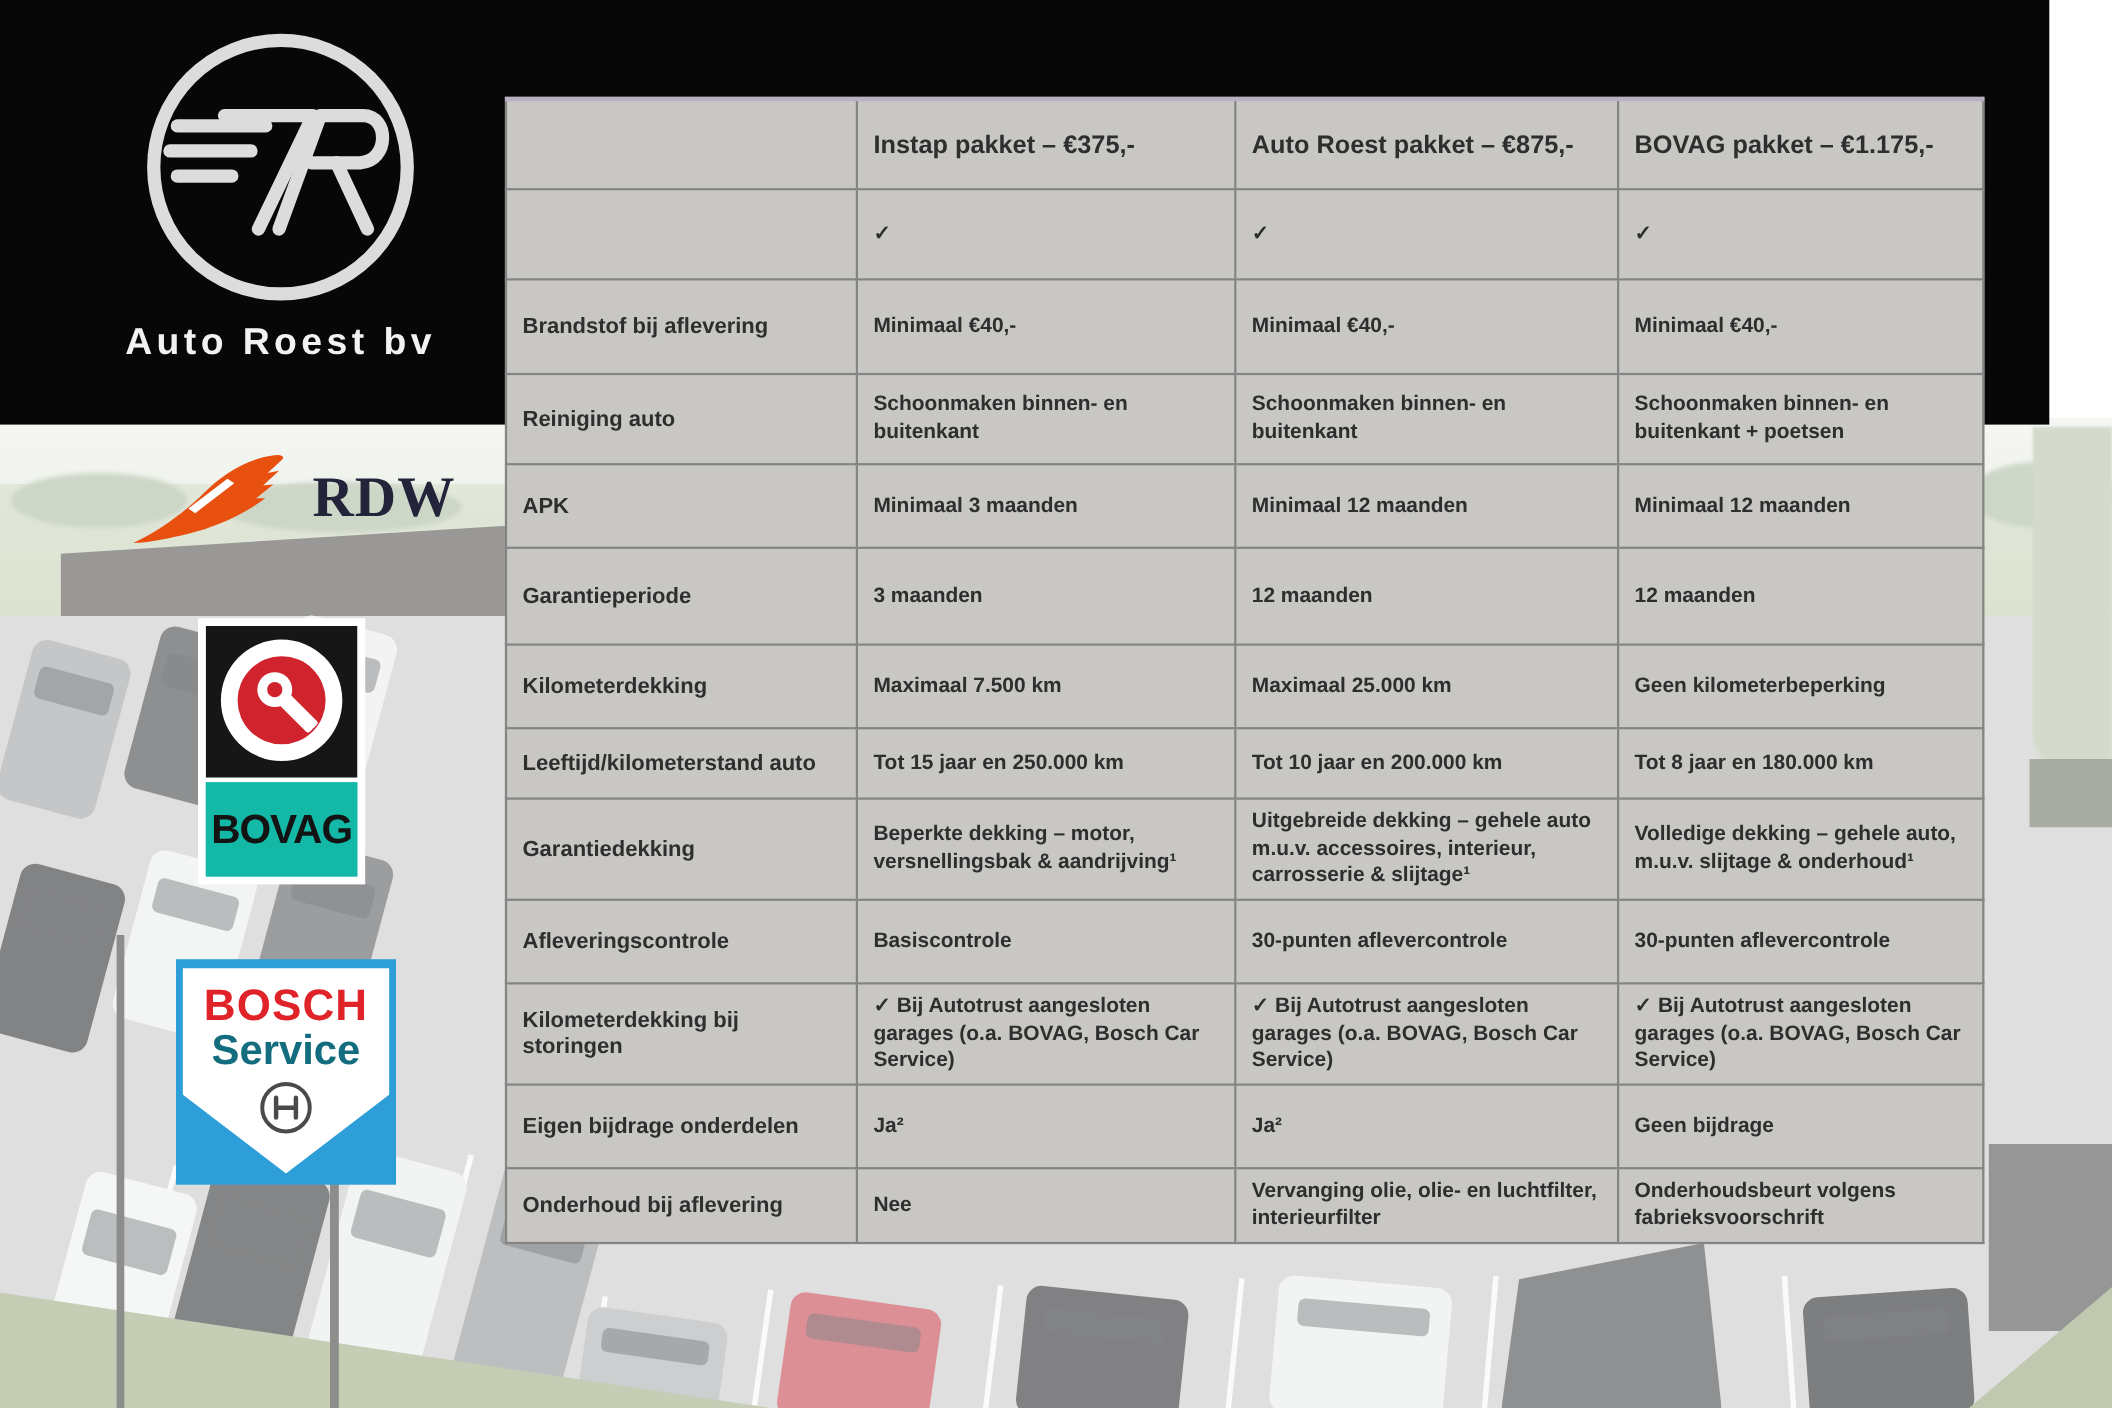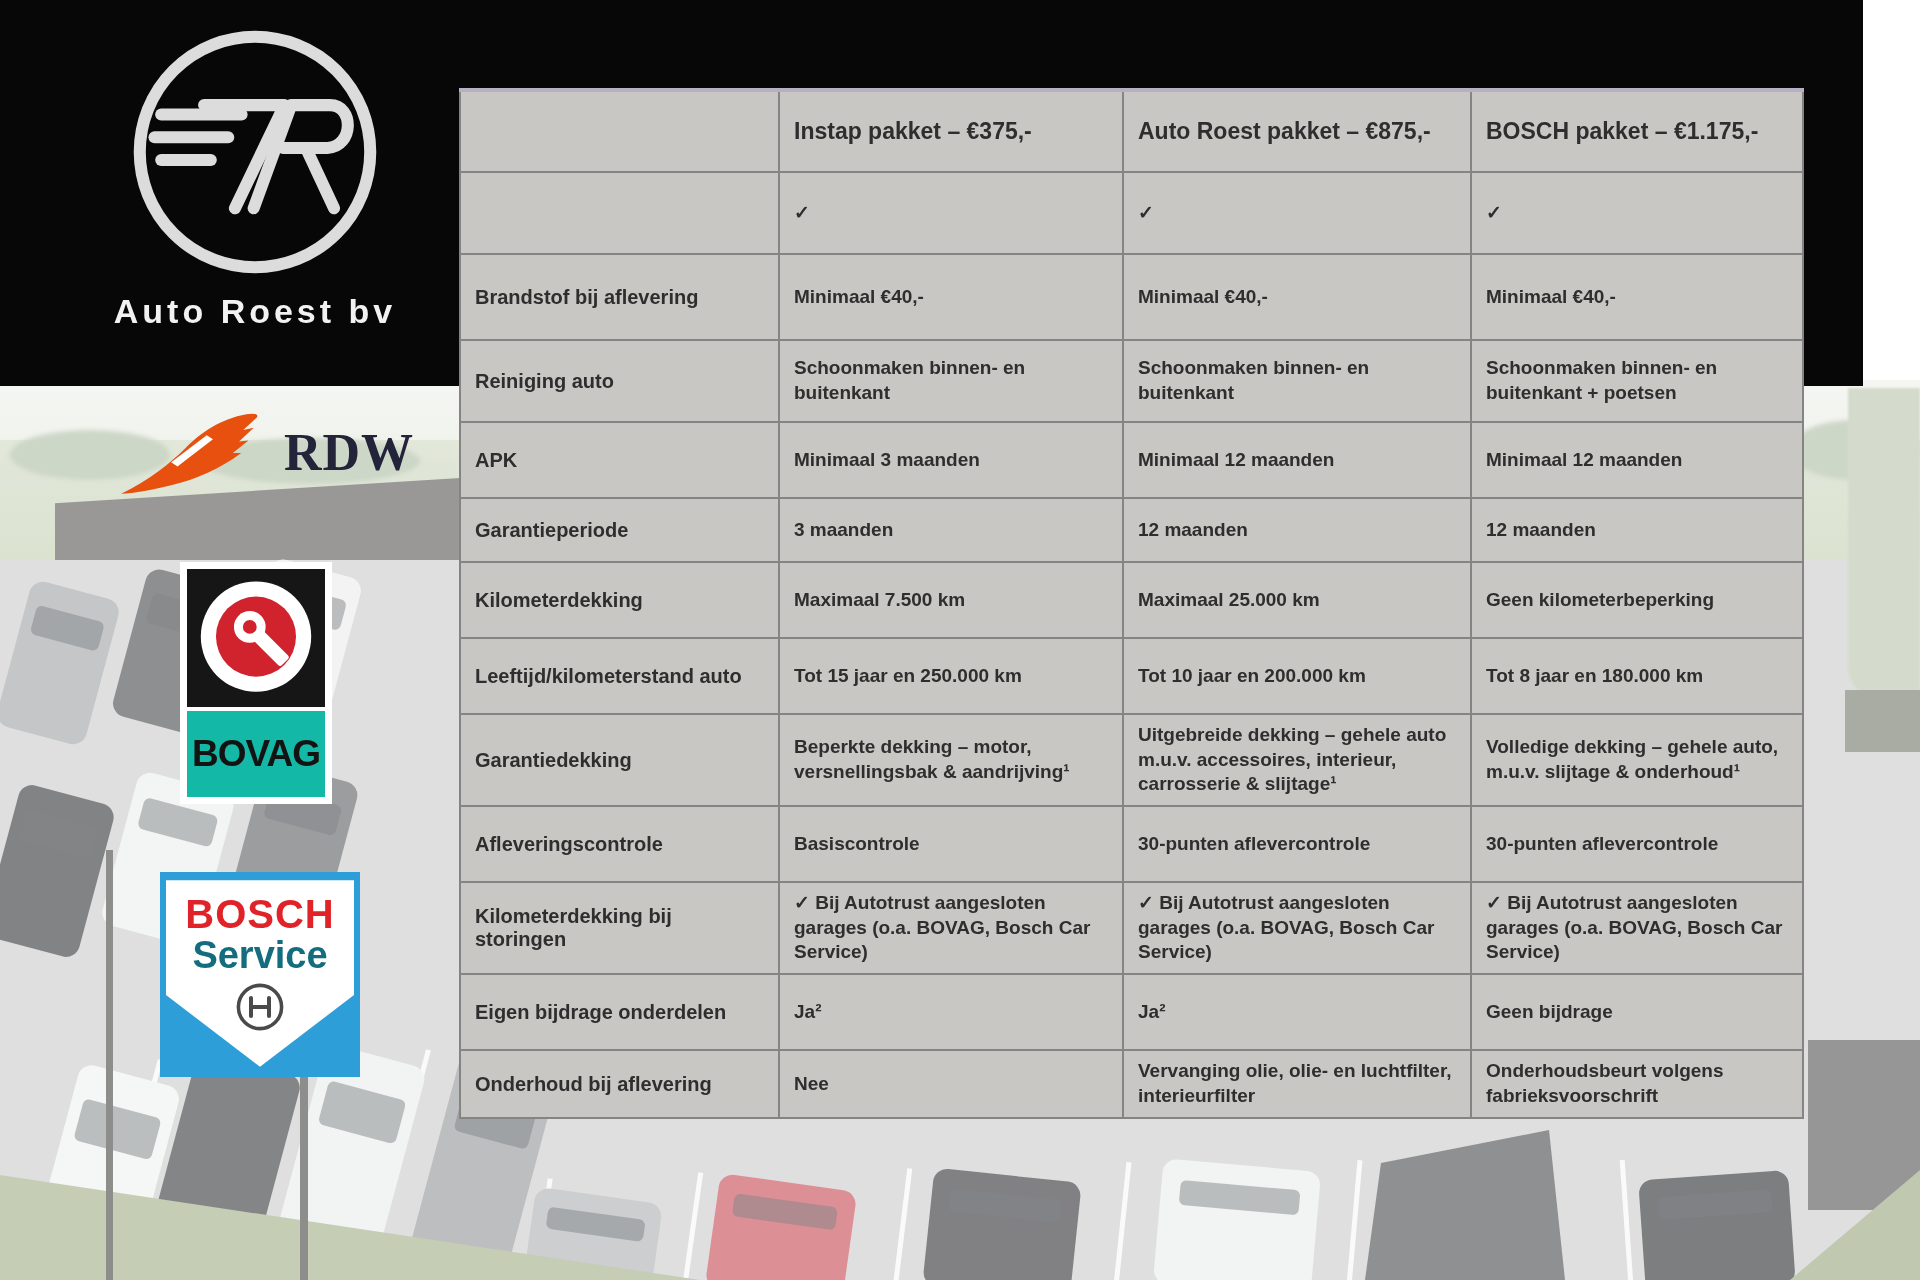--- a/index.html
+++ b/index.html
@@ -223,21 +223,21 @@
       <col style="width:319px">
         <col style="width:344px">
       <col style="width:348px">
         <col style="width:332px">
     </colgroup>
     <thead>
         <tr style="height: 82px;">
           <th></th>
           <th>Instap pakket – €375,-</th>
           <th>Auto Roest pakket – €875,-</th>
-          <th>BOSCH pakket – €1.175,-</th>
+          <th>BOVAG pakket – €1.175,-</th>
         </tr>
       </thead>
     <tbody>
         <tr style="height: 82px;">
           <th></th>
           <td>✓</td>
           <td>✓</td>
           <td>✓</td>
         </tr>
         <tr style="height: 86px;">
@@ -251,33 +251,33 @@
           <td>Schoonmaken binnen- en buitenkant</td>
           <td>Schoonmaken binnen- en buitenkant</td>
           <td>Schoonmaken binnen- en buitenkant + poetsen</td>
         </tr>
         <tr style="height: 76px;">
           <th>APK</th>
           <td>Minimaal 3 maanden</td>
           <td>Minimaal 12 maanden</td>
           <td>Minimaal 12 maanden</td>
         </tr>
-        <tr style="height: 64px;">
+        <tr style="height: 88px;">
           <th>Garantieperiode</th>
           <td>3 maanden</td>
           <td>12 maanden</td>
           <td>12 maanden</td>
         </tr>
         <tr style="height: 76px;">
           <th>Kilometerdekking</th>
           <td>Maximaal 7.500 km</td>
           <td>Maximaal 25.000 km</td>
           <td>Geen kilometerbeperking</td>
         </tr>
-        <tr style="height: 76px;">
+        <tr style="height: 64px;">
           <th>Leeftijd/kilometerstand auto</th>
           <td>Tot 15 jaar en 250.000 km</td>
           <td>Tot 10 jaar en 200.000 km</td>
           <td>Tot 8 jaar en 180.000 km</td>
         </tr>
         <tr style="height: 92px;">
           <th>Garantiedekking</th>
           <td>Beperkte dekking – motor, versnellingsbak &amp; aandrijving¹</td>
           <td>Uitgebreide dekking – gehele auto m.u.v. accessoires, interieur, carrosserie &amp; slijtage¹</td>
           <td>Volledige dekking – gehele auto, m.u.v. slijtage &amp; onderhoud¹</td>

